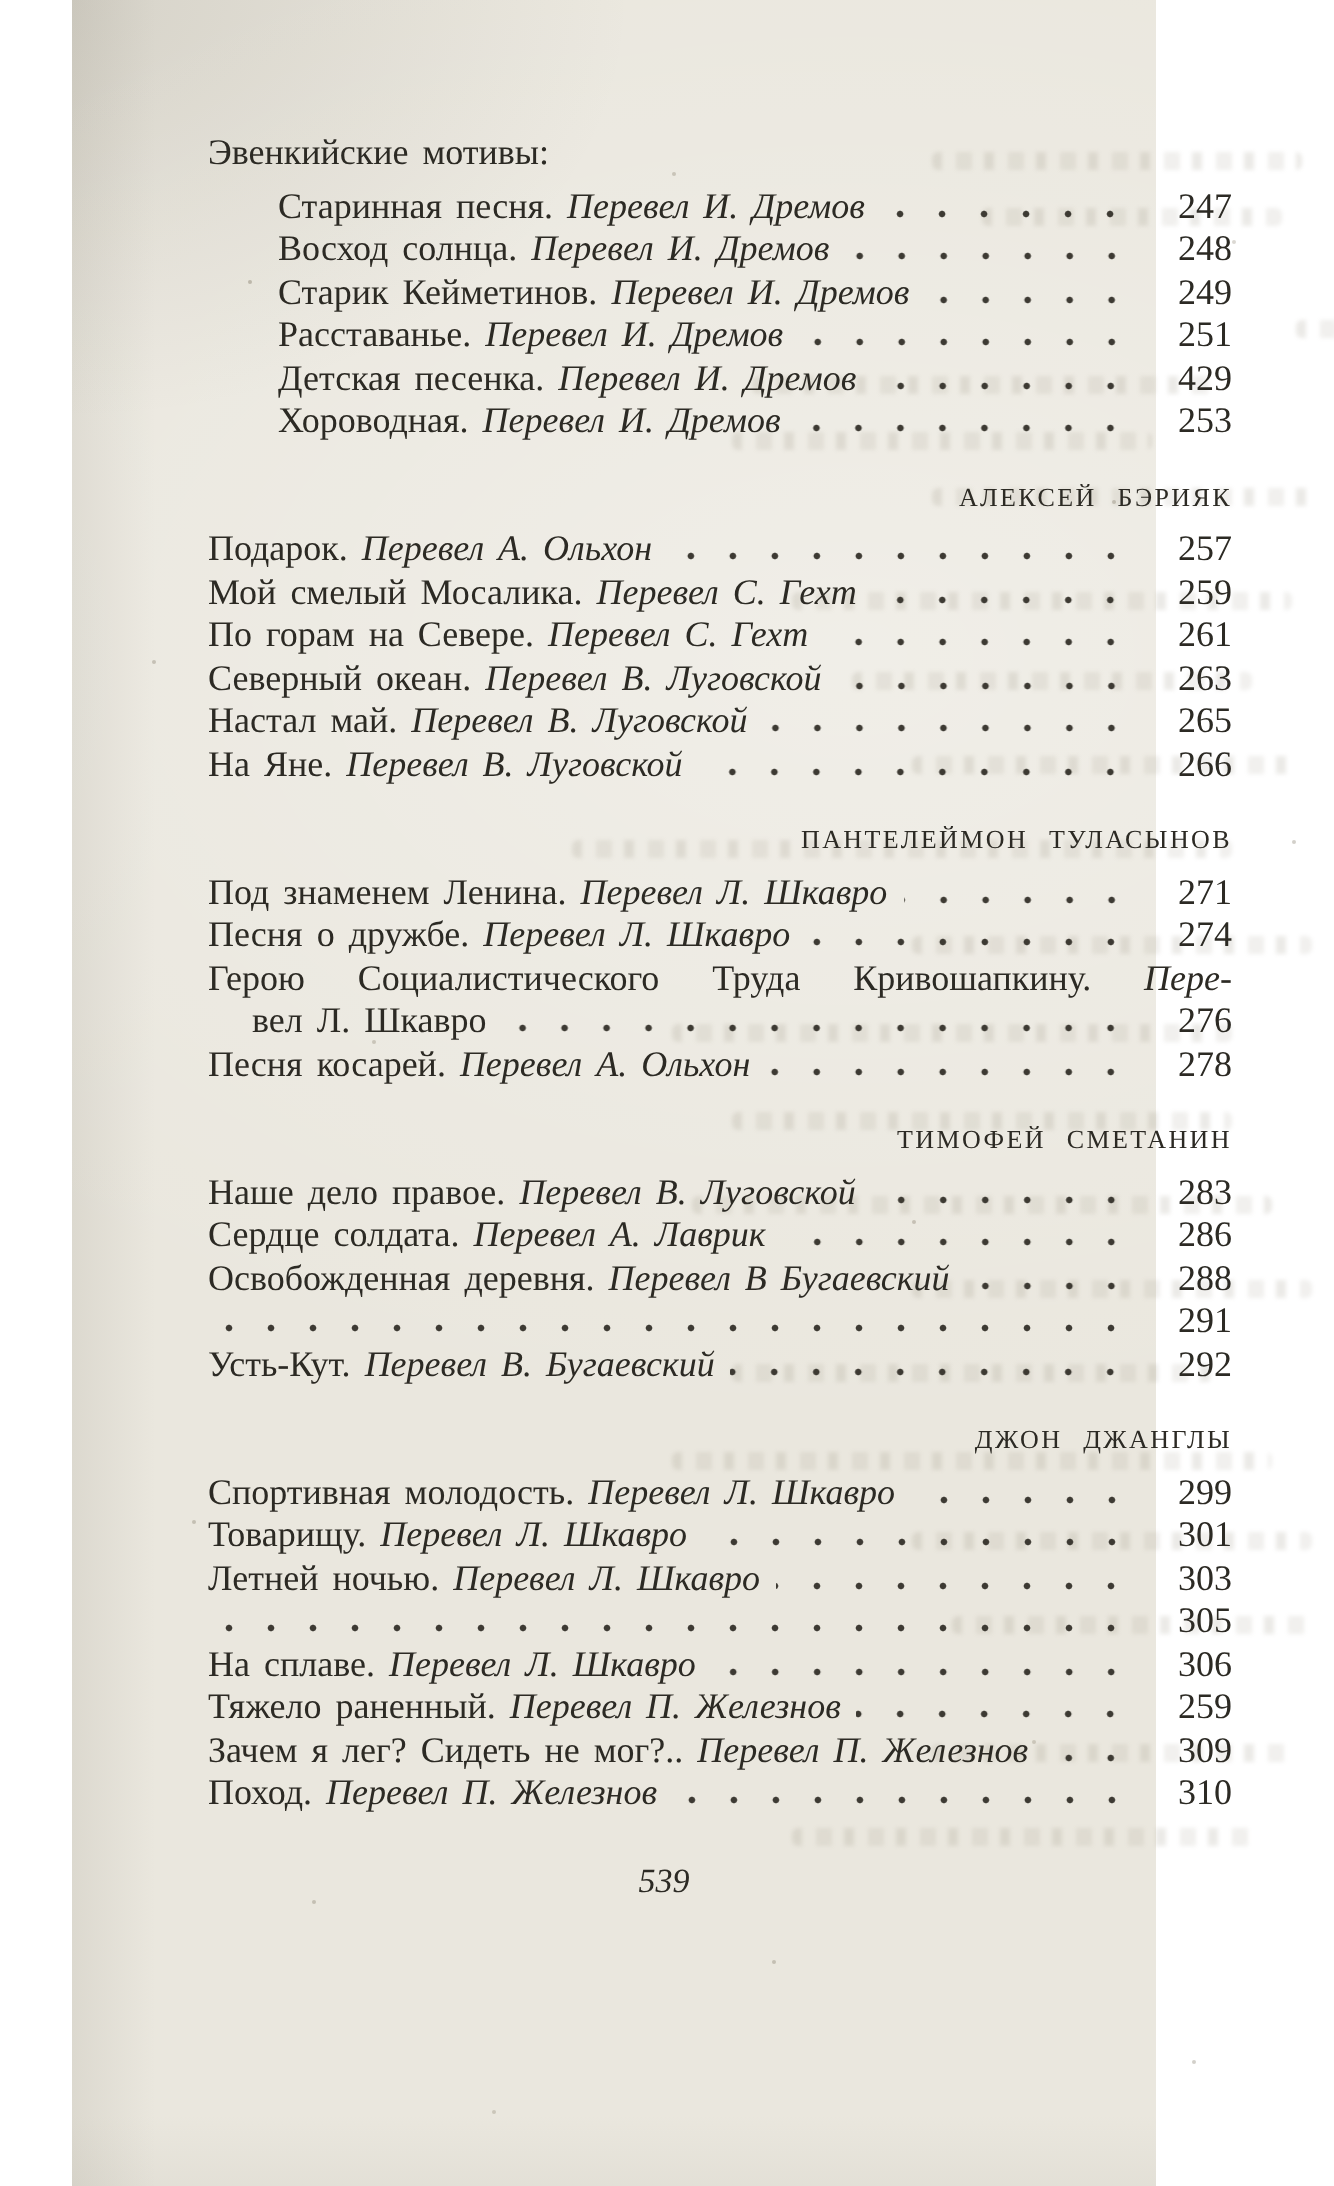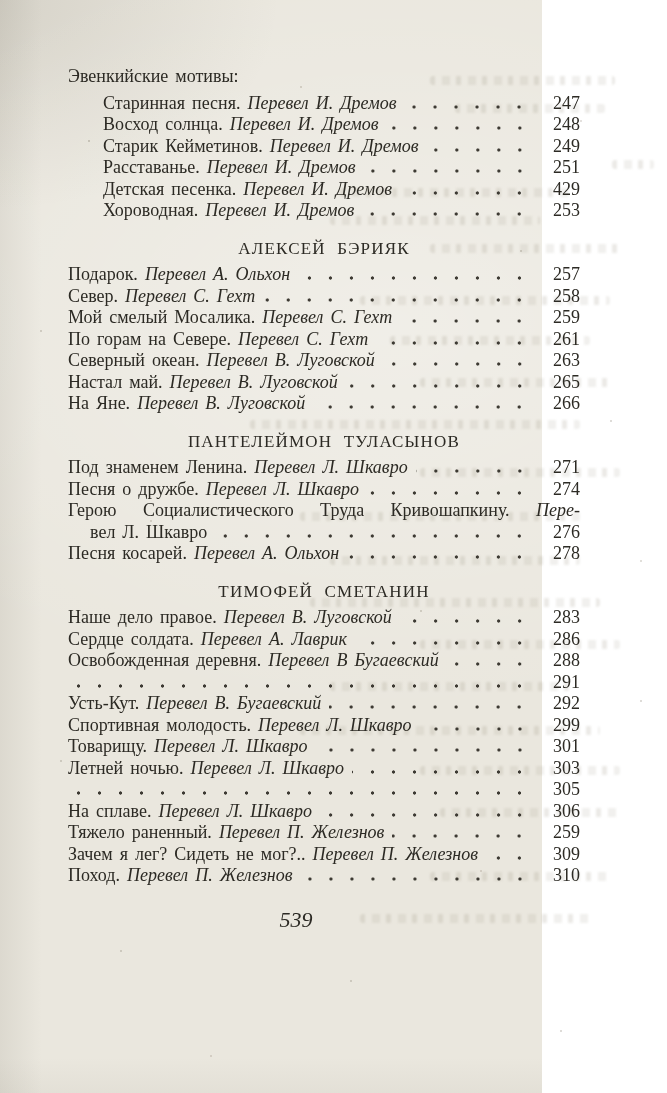--- a/index.html
+++ b/index.html
@@ -10,20 +10,21 @@
   .page {
     position: relative;
     width: 542px; height: 1093px;
     background:
       radial-gradient(900px 600px at 72% 30%, rgba(255,255,255,0.30), rgba(255,255,255,0) 65%),
       radial-gradient(400px 300px at 0% 0%, rgba(96,90,74,0.14), rgba(96,90,74,0) 70%),
       linear-gradient(90deg, rgba(96,90,74,0.10), rgba(96,90,74,0) 42px),
       linear-gradient(0deg, rgba(96,90,74,0.05), rgba(96,90,74,0) 36px),
       #eae7de;
     color: #2c2a24;
+    margin-left: 36px;
   }
   
   .bleed-layer { position: absolute; inset: 0; pointer-events: none; }
   .bleed-bar {
     position: absolute; height: 9px; border-radius: 3px;
     background: repeating-linear-gradient(90deg,
       rgba(138,130,110,0.30) 0 5px, rgba(138,130,110,0) 5px 12px,
       rgba(138,130,110,0.22) 12px 20px, rgba(138,130,110,0) 20px 26px);
     filter: blur(1px); opacity: 0.55;
   }
@@ -40,21 +41,21 @@
       120px 950px 0 rgba(110,100,80,.3), 580px 120px 0 rgba(110,100,80,.25),
       40px 330px 0 rgba(110,100,80,.3), 640px 560px 0 rgba(110,100,80,.28);
   }
   
   .text-block {
     position: absolute; left: 68px; top: 66px; width: 512px;
     font-size: 18px; line-height: 21.5px; word-spacing: 2.5px;
   }
   .sec-heading { line-height: 21.5px; margin: 16px 0 5px 0; }
   .sec-heading.center {
-    text-align: center; font-size: 17px;
+    text-align: right; font-size: 13px;
     letter-spacing: 1.2px; word-spacing: 6px;
   }
   .sec-heading.left { text-align: left; margin-top: 0; }
   .toc-section:first-child .sec-heading { margin-top: 0; }
   .entries.indented { padding-left: 35px; }
   .entry { display: flex; align-items: baseline; }
   .entry-text { white-space: nowrap; }
   .entry i, .cont { }
   .leader {
     flex: 1 1 auto; min-width: 10px; align-self: stretch;
@@ -64,21 +65,21 @@
     background-repeat: repeat-x;
     background-position: right 4px bottom 4.5px;
   }
   .pagenum { flex: 0 0 42px; text-align: right; }
   .entry-line.justified {
     text-align: justify; text-align-last: justify; white-space: normal;
   }
   .cont-indent { padding-left: 22px; }
   .footer-num {
     margin-top: 22px; text-align: center; font-style: italic;
-    position: relative; left: -28px; font-size: 22px;
+    position: relative; left: -28px; font-size: 17px;
   }
 </style>
 </head>
 <body>
 
 <div class="page">
 
   <div class="bleed-layer">
     <div class="bleed-bar" style="top:76px;left:430px;width:185px"></div>
     <div class="bleed-bar" style="top:104px;left:455px;width:150px"></div>
@@ -143,25 +144,20 @@
         </section>
         <section class="toc-section">
           <div class="sec-heading center">АЛЕКСЕЙ БЭРИЯК</div>
           <div class="entries">
             <div class="entry">
               <span class="entry-text"><span class="entry-title">Подарок.</span> <i>Перевел А. Ольхон</i></span>
               <span class="leader"></span>
               <span class="pagenum">257</span>
             </div>
             <div class="entry">
-              <span class="entry-text"><span class="entry-title">Север.</span> <i>Перевел С. Гехт</i></span>
-              <span class="leader"></span>
-              <span class="pagenum">258</span>
-            </div>
-            <div class="entry">
               <span class="entry-text"><span class="entry-title">Мой смелый Мосалика.</span> <i>Перевел С. Гехт</i></span>
               <span class="leader"></span>
               <span class="pagenum">259</span>
             </div>
             <div class="entry">
               <span class="entry-text"><span class="entry-title">По горам на Севере.</span> <i>Перевел С. Гехт</i></span>
               <span class="leader"></span>
               <span class="pagenum">261</span>
             </div>
             <div class="entry">
@@ -230,20 +226,21 @@
               <span class="pagenum">291</span>
             </div>
             <div class="entry">
               <span class="entry-text"><span class="entry-title">Усть-Кут.</span> <i>Перевел В. Бугаевский</i></span>
               <span class="leader"></span>
               <span class="pagenum">292</span>
             </div>
           </div>
         </section>
         <section class="toc-section">
+          <div class="sec-heading center">ДЖОН ДЖАНГЛЫ</div>
           <div class="entries">
             <div class="entry">
               <span class="entry-text"><span class="entry-title">Спортивная молодость.</span> <i>Перевел Л. Шкавро</i></span>
               <span class="leader"></span>
               <span class="pagenum">299</span>
             </div>
             <div class="entry">
               <span class="entry-text"><span class="entry-title">Товарищу.</span> <i>Перевел Л. Шкавро</i></span>
               <span class="leader"></span>
               <span class="pagenum">301</span>

